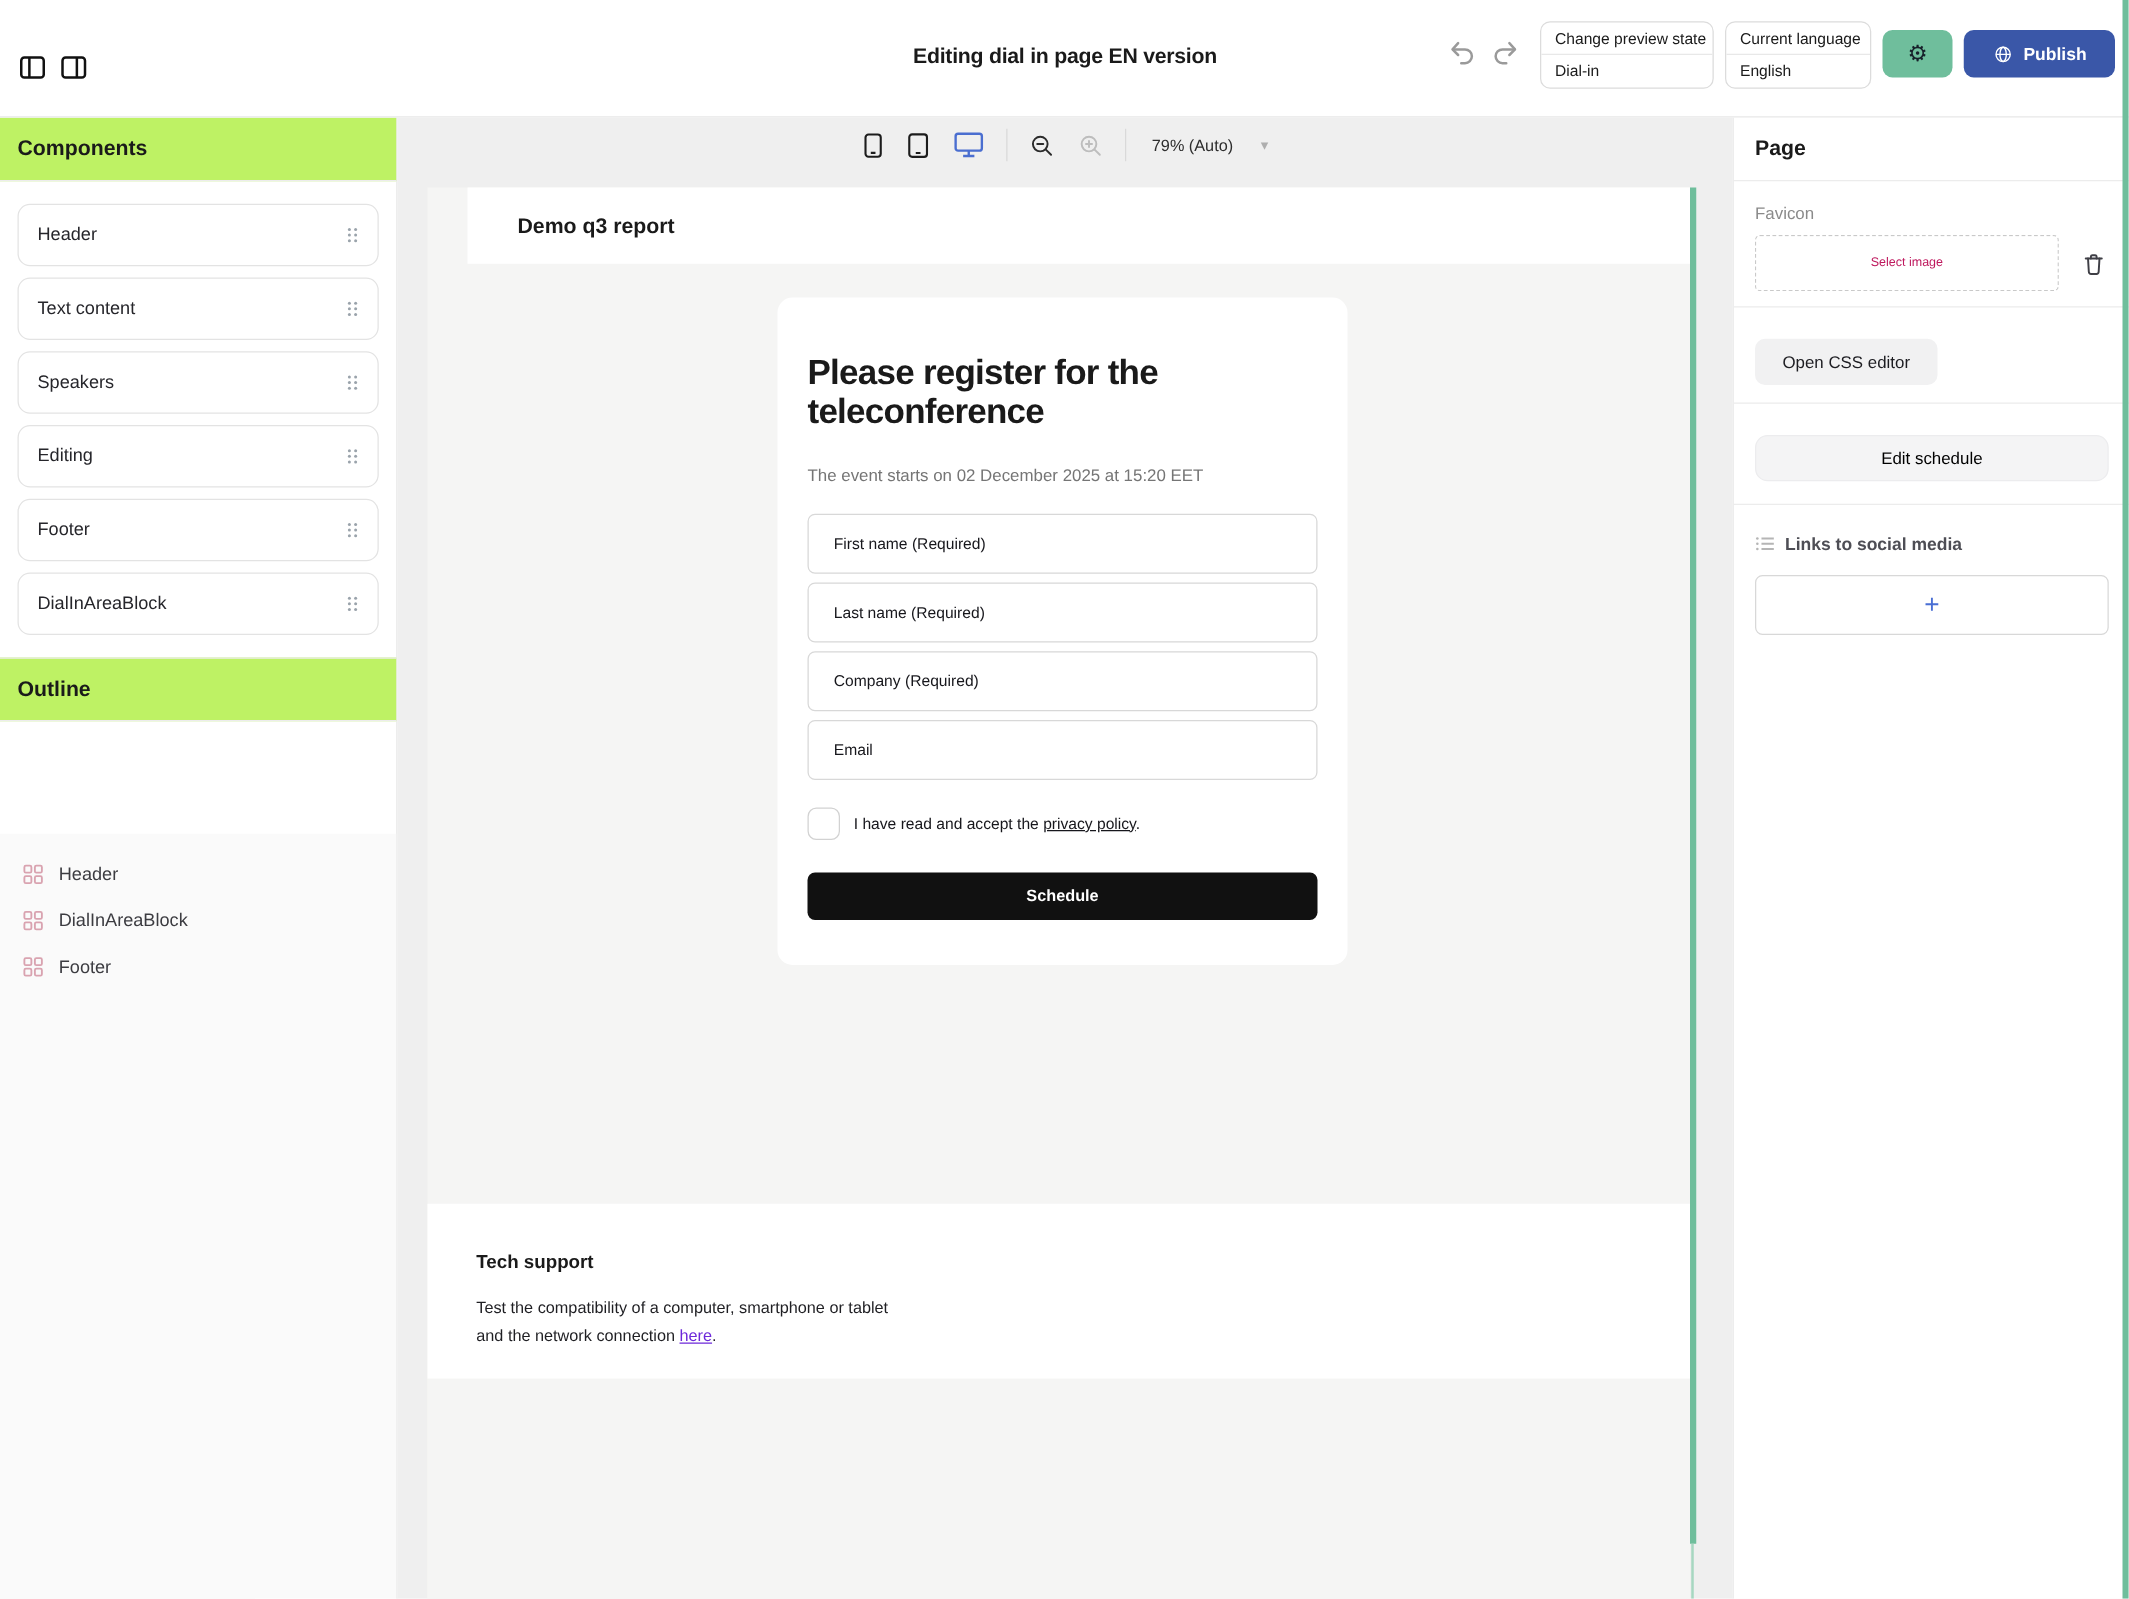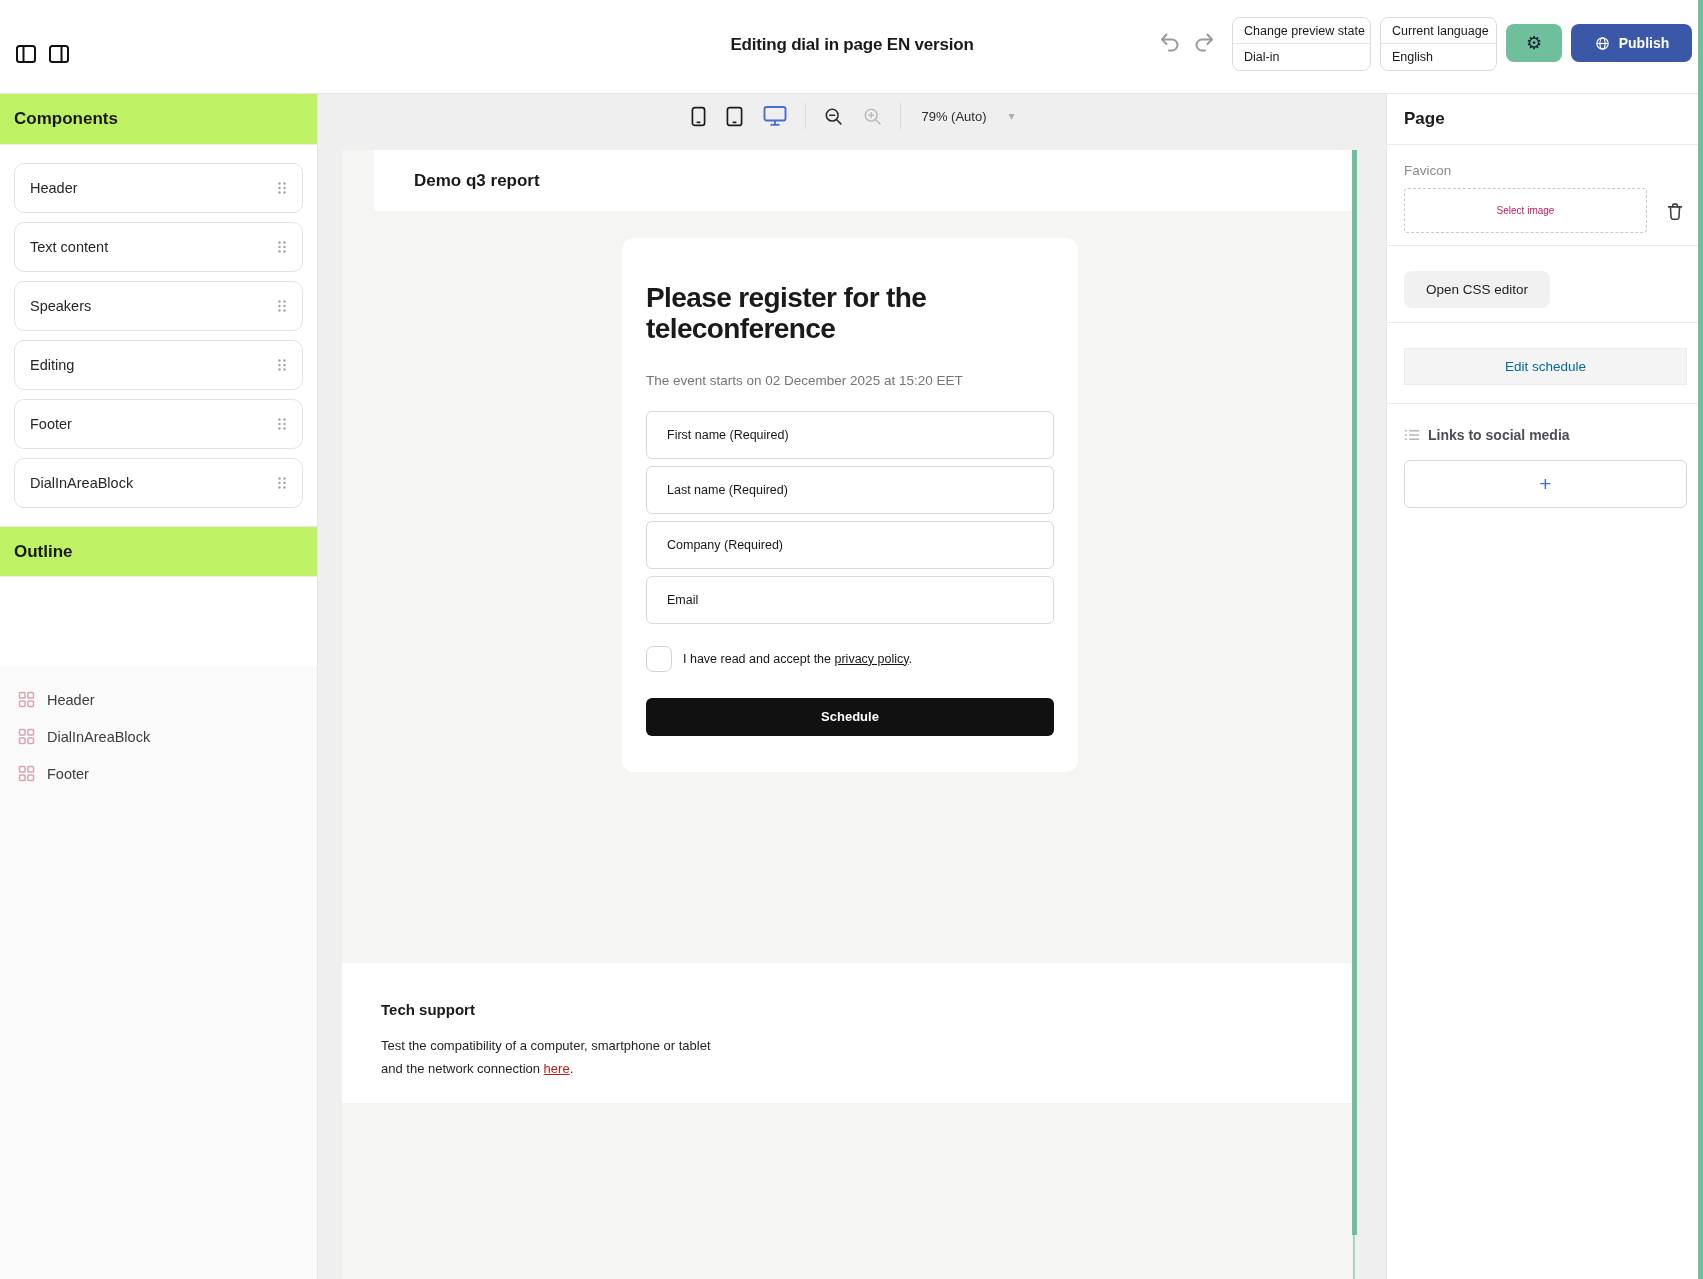--- a/index.html
+++ b/index.html
@@ -79,21 +79,21 @@
   .checkbox { width:26px; height:26px; border:1.5px solid #d2d2d2; border-radius:7px;
               background:#fff; flex:none; cursor:pointer; }
   .consent-text { font-size:12.5px; color:#17171c; }
   .consent-text a { color:#17171c; }
   .register-btn { margin-top:26px; width:408px; height:38px; background:#111111; color:#fff;
               border:none; border-radius:6px; font-size:13px; font-weight:700;
               font-family:inherit; cursor:pointer; }
   .pv-footer { height:140px; background:#fff; padding:38px 0 0 39px; }
   .pv-footer-title { font-size:15px; font-weight:700; }
   .pv-footer-text { margin-top:16px; font-size:13px; line-height:23px; color:#1f1f23; width:340px; }
-  .pv-footer-text a { color:#b91c1c; }
+  .pv-footer-text a { color:#6d28d9; }
   .pv-rest { position:absolute; left:0; right:0; top:953px; bottom:0; background:#f5f5f4; }
 
   .green-strip-preview { position:absolute; left:1352px; top:150px; width:5px; height:1085px;
                          background:#6fbe9c; z-index:5; }
   .green-strip-thin { position:absolute; left:1353px; top:1235px; width:2px; height:44px;
                       background:#a7d7c1; z-index:5; }
   .green-strip-edge { position:absolute; right:0; top:0; width:5px; height:1279px;
                       background:#6fbe9c; z-index:60; }
 
   
@@ -108,21 +108,21 @@
   .select-image { width:248px; height:45px; border:1px dashed #c9c9c9; border-radius:4px;
                   background:#fff; display:flex; align-items:center; justify-content:center;
                   font-size:10px; color:#be185d; font-family:Liberation Sans, sans-serif; cursor:pointer; }
   .trash-btn { background:none; border:none; padding:0; cursor:pointer; }
   .rs-sec-css { height:77px; }
   .css-btn { margin-top:25px; width:146px; height:37px; background:#f1f1f2; border:none;
              border-radius:8px; font-size:13.5px; color:#1d1d22; font-family:inherit;
              font-weight:500; cursor:pointer; }
   .rs-sec-schedule { height:81px; }
   .schedule-btn { margin-top:25px; width:283px; height:37px; background:#f4f4f5;
-             border:1px solid #ececee; border-radius:0; font-size:13.5px; color:#0369a1;
+             border:1px solid #ececee; border-radius:10px; font-size:13.5px; color:#000000;
              font-family:inherit; font-weight:500; cursor:pointer; }
   .rs-sec-social { border-bottom:none; }
   .social-label-row { margin-top:23px; display:flex; align-items:center; gap:8px;
                       font-size:14px; font-weight:700; color:#4e4e55; }
   .add-social { margin-top:17px; width:283px; height:48px; background:#fff;
                 border:1px solid #d8d8d8; border-radius:6px; color:#4a6fd4;
                 font-size:21px; font-weight:400; font-family:inherit; cursor:pointer;
                 display:flex; align-items:center; justify-content:center; }
 </style>
 </head>

